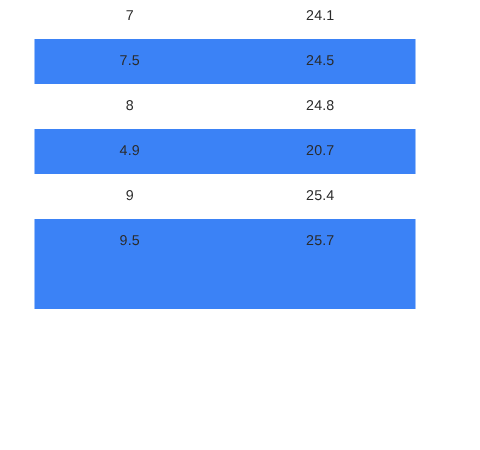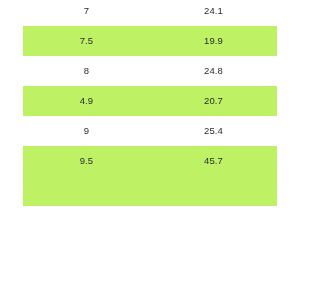--- a/index.html
+++ b/index.html
@@ -27,21 +27,21 @@
     left: 23px;
     top: -4px;
     width: 254px;
     border-collapse: collapse;
     table-layout: fixed;
   }
   #size-table tr {
     height: 30px;
   }
   #size-table tr.stripe {
-    background: #bef264;
+    background: #3b82f6;
   }
   #size-table tr.plain {
     background: #ffffff;
   }
   #size-table td {
     padding: 0;
     margin: 0;
     text-align: center;
     vertical-align: middle;
     font-size: 9.5px;
@@ -65,41 +65,41 @@
   <table id="size-table">
     <tbody>
 
       <tr class="plain">
         <td class="col-us">7</td>
         <td class="col-cm">24.1</td>
       </tr>
 
       <tr class="stripe">
         <td class="col-us">7.5</td>
-        <td class="col-cm">19.9</td>
+        <td class="col-cm">24.5</td>
       </tr>
 
       <tr class="plain">
         <td class="col-us">8</td>
         <td class="col-cm">24.8</td>
       </tr>
 
       <tr class="stripe">
         <td class="col-us">4.9</td>
         <td class="col-cm">20.7</td>
       </tr>
 
       <tr class="plain">
         <td class="col-us">9</td>
         <td class="col-cm">25.4</td>
       </tr>
 
       <tr class="stripe">
         <td class="col-us">9.5</td>
-        <td class="col-cm">45.7</td>
+        <td class="col-cm">25.7</td>
       </tr>
 
 
 
 
       <tr class="stripe">
         <td class="col-us"></td>
         <td class="col-cm"></td>
       </tr>
 

